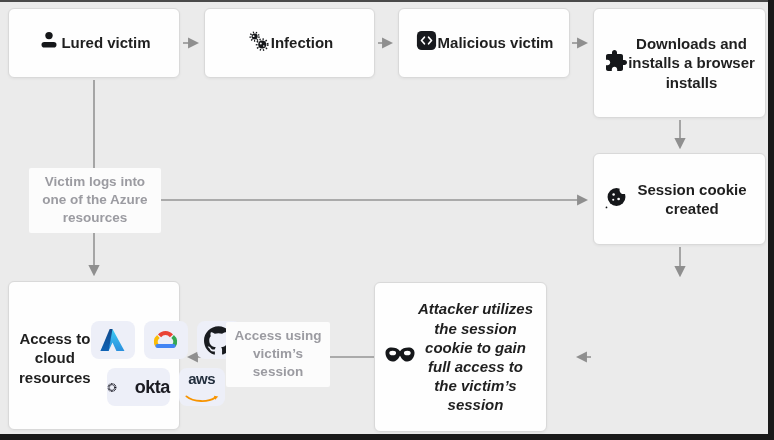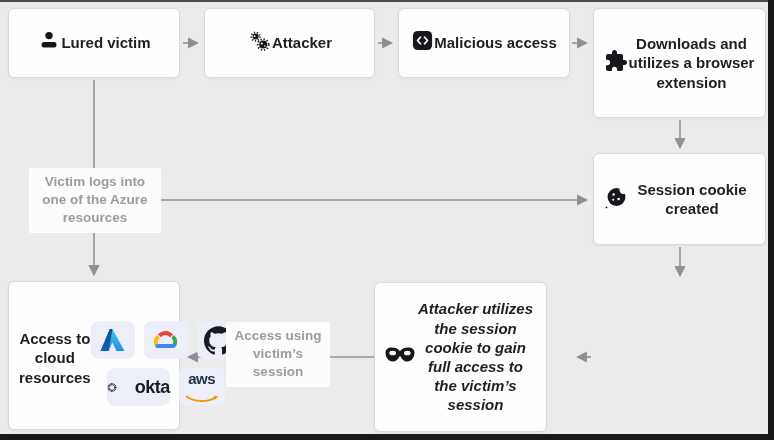--- a/index.html
+++ b/index.html
@@ -83,41 +83,41 @@
       <svg width="25" height="24" viewBox="0 0 25 24">
         <circle cx="8.6" cy="7.6" r="3" fill="#15171a"></circle>
         <circle cx="8.6" cy="7.6" r="4.3" fill="none" stroke="#15171a" stroke-width="1.7" stroke-dasharray="1.2 1.8"></circle>
         <circle cx="7.6" cy="7.2" r="0.9" fill="#fefefe"></circle>
         <circle cx="16.2" cy="15.6" r="4" fill="#15171a"></circle>
         <circle cx="16.2" cy="15.6" r="5.5" fill="none" stroke="#15171a" stroke-width="1.8" stroke-dasharray="1.3 1.9"></circle>
         <circle cx="14.8" cy="14.4" r="1" fill="#fefefe"></circle>
         <circle cx="17.8" cy="17" r="0.8" fill="#fefefe"></circle>
       </svg>
     </span>
-    <span>Attacker</span>
+    <span>Infection</span>
   </div>
 
   <div class="node" style="left:398px;top:8px;width:172px;height:70px;">
     <span class="icon">
       <svg width="23" height="23" viewBox="0 0 24 24">
         <rect x="2" y="2" width="20" height="20" rx="5" fill="#17191d"></rect>
         <polyline points="9.8,8.6 6.8,12 9.8,15.4" stroke="#fefefe" stroke-width="1.8" fill="none" stroke-linecap="round" stroke-linejoin="round"></polyline>
         <polyline points="14.2,8.6 17.2,12 14.2,15.4" stroke="#fefefe" stroke-width="1.8" fill="none" stroke-linecap="round" stroke-linejoin="round"></polyline>
       </svg>
     </span>
-    <span>Malicious access</span>
+    <span>Malicious victim</span>
   </div>
 
   <div class="node" style="left:593px;top:8px;width:173px;height:110px;">
     <span class="icon">
       <svg width="24" height="24" viewBox="0 0 24 24">
         <path fill="#15171a" d="M20.5 11H19V7c0-1.1-.9-2-2-2h-4V3.5C13 2.12 11.88 1 10.5 1S8 2.12 8 3.5V5H4c-1.1 0-1.99.9-1.99 2v3.8H3.5c1.49 0 2.7 1.21 2.7 2.7s-1.21 2.7-2.7 2.7H2V20c0 1.1.9 2 2 2h3.8v-1.5c0-1.49 1.21-2.7 2.7-2.7 1.49 0 2.7 1.21 2.7 2.7V22H17c1.1 0 2-.9 2-2v-4h1.5c1.38 0 2.5-1.12 2.5-2.5S21.88 11 20.5 11z"></path>
       </svg>
     </span>
-    <span>Downloads and utilizes a browser extension</span>
+    <span>Downloads and installs a browser installs</span>
   </div>
 
   <div class="node" style="left:593px;top:153px;width:173px;height:92px;">
     <span class="icon">
       <svg width="25" height="25" viewBox="0 0 26 26">
         <circle cx="13" cy="13.5" r="9.3" fill="#15171a"></circle>
         <circle cx="20.4" cy="6.2" r="4.3" fill="#fefefe"></circle>
         <circle cx="10" cy="10.8" r="1.3" fill="#fefefe"></circle>
         <circle cx="15.2" cy="15.6" r="1.4" fill="#fefefe"></circle>
         <circle cx="9.6" cy="16.4" r="1.1" fill="#fefefe"></circle>

